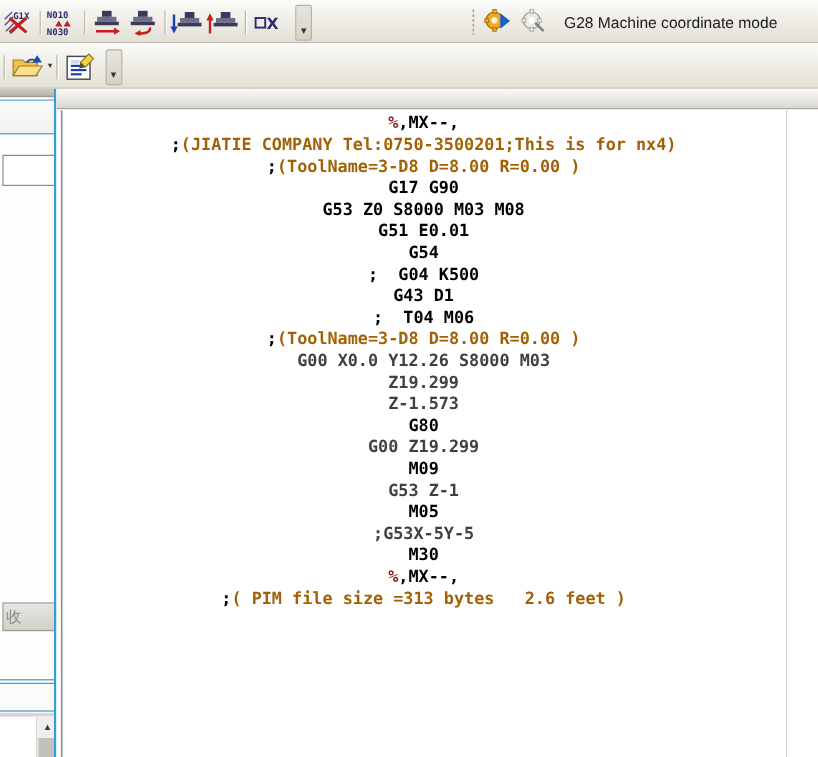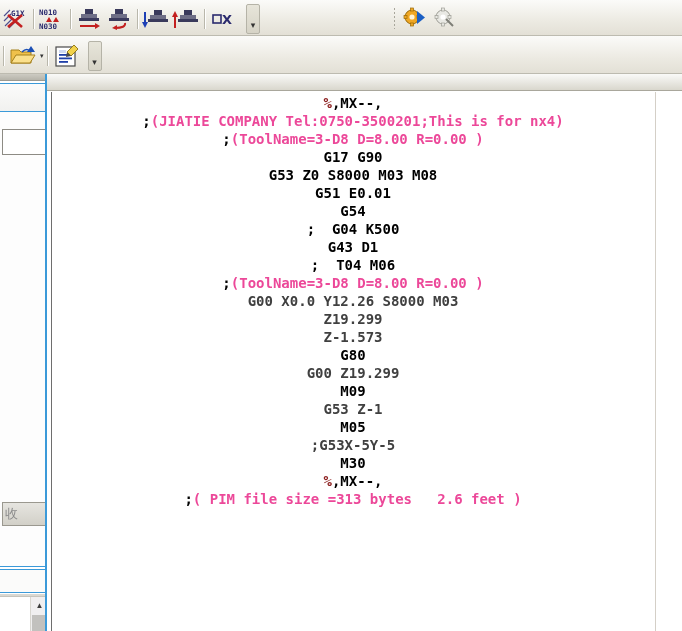--- a/index.html
+++ b/index.html
@@ -273,21 +273,21 @@
     font-family: "DejaVu Sans Mono", "Liberation Mono", monospace;
     font-size: 14px;
     line-height: 18px;
     white-space: pre;
     font-weight: bold;
     letter-spacing: 0px;
     text-align: center;
   }
   .code .ln { display: block; height: 18px; }
   .c-black { color: #000000; }
-  .c-blue  { color: #ec4899; }
+  .c-blue  { color: #a16207; }
   .c-red   { color: #404040; }
   .c-dred  { color: #8d2020; }
 </style>
 </head>
 <body>
 
 <div id="app">
 
   <div class="toolbar-row row1">
 
@@ -401,20 +401,21 @@
           <circle cx="10" cy="10" r="2.6" fill="#ffffff"></circle>
           <g fill="#e9e9e4" stroke="#9e9e96" stroke-width="0.7">
             <rect x="8.6" y="1" width="3" height="3"></rect>
             <rect x="8.6" y="16" width="3" height="3"></rect>
             <rect x="2" y="8.6" width="3" height="3"></rect>
             <rect x="15" y="8.6" width="3" height="3"></rect>
           </g>
           <path d="M13 12 L20 19" stroke="#7e7e76" stroke-width="2"></path>
         </svg>
       </div>
+      <div class="status-label">G28 Machine coordinate mode</div>
     </div>
   </div>
 
   <div class="toolbar-row row2">
     <div class="tb-group" style="left:0px;">
       <div class="tb-sep"></div>
 
       <div class="tb-btn" style="width:32px;">
         <svg width="28" height="24" viewBox="0 0 28 24">
           <path d="M2 19 V6 H10 L12 8 H22 V19 Z" fill="#f0c14b" stroke="#a5801c" stroke-width="1"></path>

